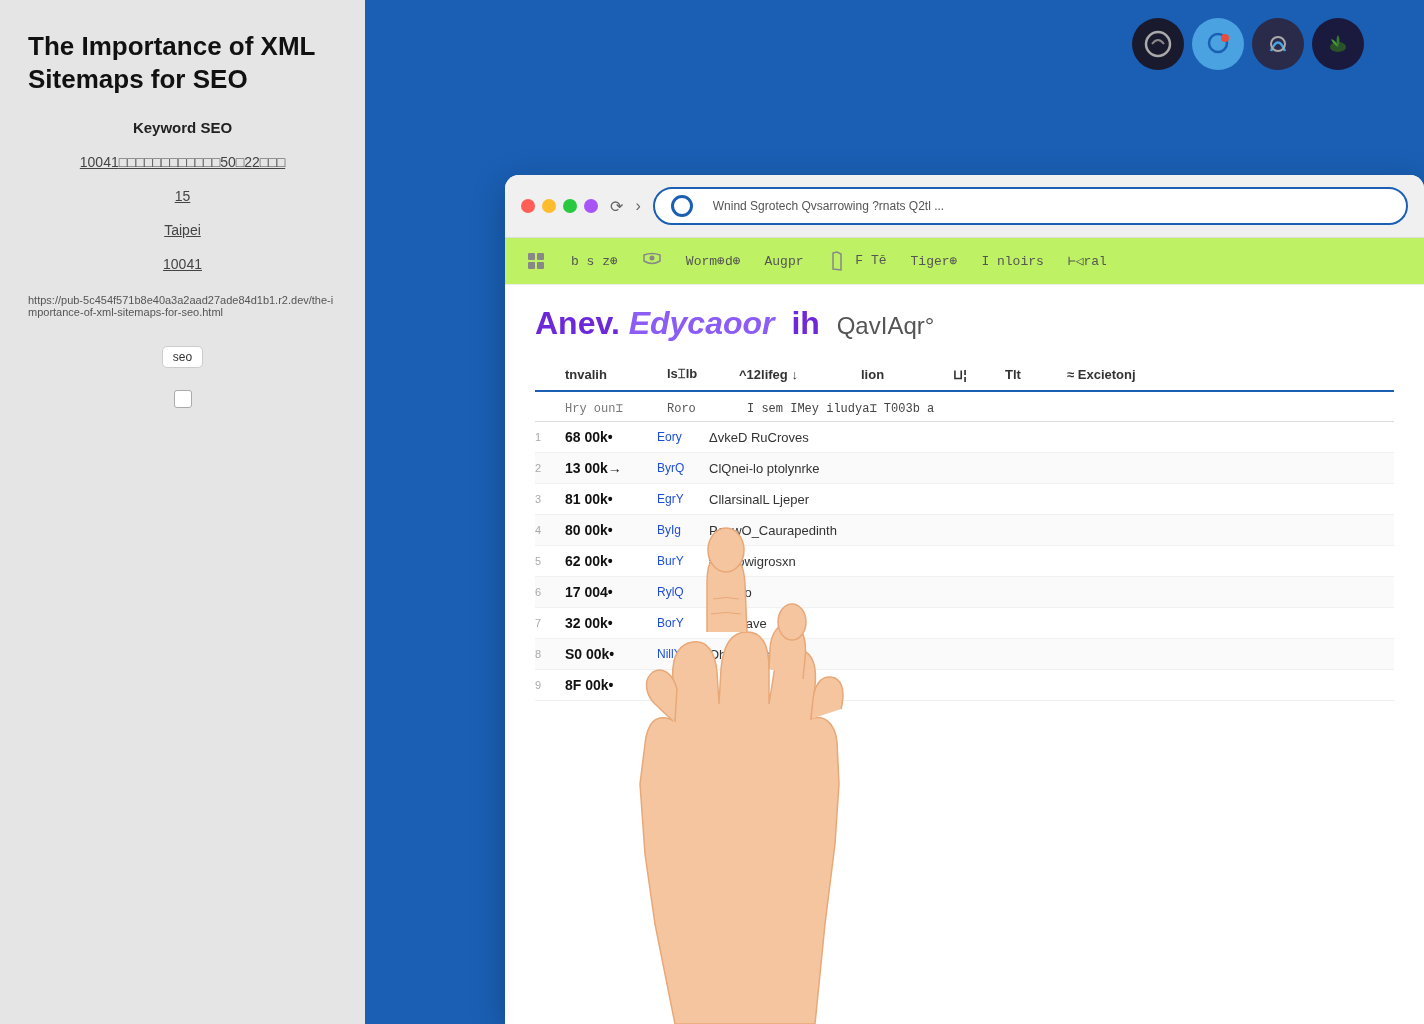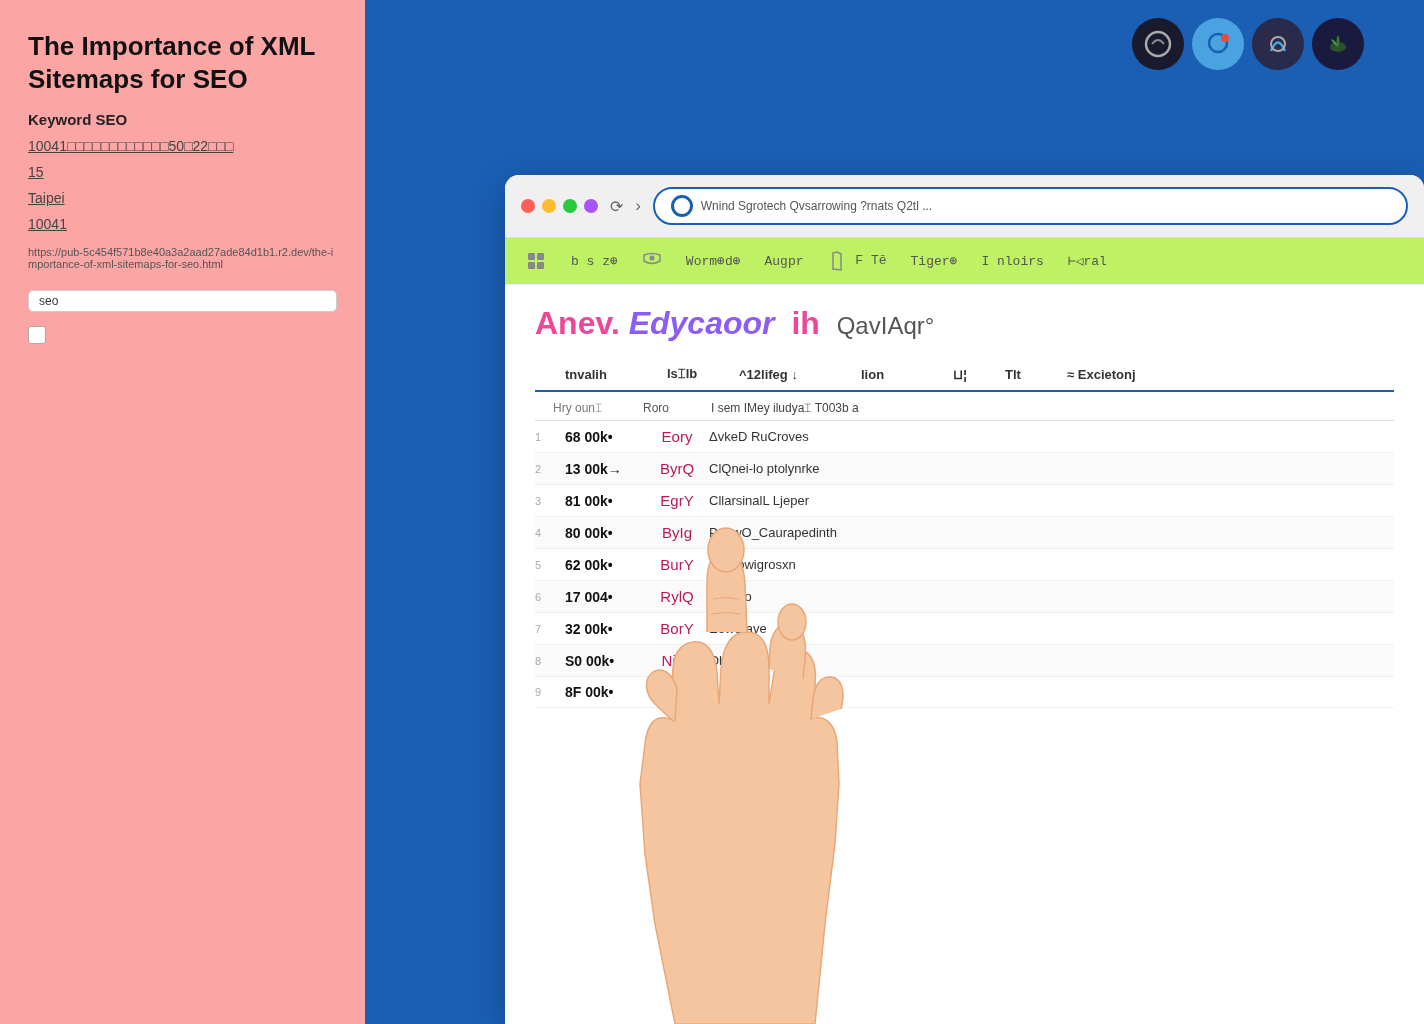--- a/index.html
+++ b/index.html
@@ -9,26 +9,27 @@
       overflow: hidden;
       font-family: -apple-system, BlinkMacSystemFont, 'Segoe UI', sans-serif;
       display: flex;
       flex-direction: row;
     }
 
     
     .left-panel {
       width: 365px;
       min-width: 365px;
-      background: #fca5a5;
+      background: #e5e5e5;
       padding: 30px 28px;
       display: flex;
       flex-direction: column;
-      gap: 10px;
+      gap: 18px;
       position: relative;
+      align-items: center;
     }
     .left-panel .article-title {
       font-size: 26px;
       font-weight: 700;
       color: #111;
       line-height: 1.25;
       margin-bottom: 6px;
     }
     .left-panel .keyword-label {
       font-size: 15px;
@@ -145,21 +146,21 @@
     .address-bar {
       flex: 1;
       background: #fff;
       border: 2px solid #1a5fb4;
       border-radius: 20px;
       padding: 6px 16px;
       font-size: 13px;
       color: #333;
       display: flex;
       align-items: center;
-      gap: 8px;
+      gap: 20px;
     }
     .address-circle {
       width: 22px;
       height: 22px;
       border-radius: 50%;
       border: 3px solid #1a5fb4;
       background: #fff;
       flex-shrink: 0;
     }
     .address-text {
@@ -193,21 +194,21 @@
       padding: 20px 30px;
       overflow: hidden;
     }
     .page-title {
       font-size: 32px;
       font-weight: 700;
       color: #1a1a1a;
       margin-bottom: 16px;
     }
     .page-title span {
-      color: #ec4899;
+      color: #6d28d9;
     }
 
     
     .data-table-header {
       display: flex;
       align-items: center;
       gap: 12px;
       padding: 8px 0;
       border-bottom: 2px solid #1a5fb4;
       margin-bottom: 4px;
@@ -238,23 +239,22 @@
     .col-isem { flex: 1; font-size: 12px; color: #444; margin-left: 8px; }
 
     .stat-number {
       font-size: 14px;
       font-weight: 700;
       color: #111;
       width: 80px;
     }
     .country-code {
       width: 40px;
-      font-size: 15px;
-      color: #be185d;
-      text-align: center;
+      font-size: 12px;
+      color: #1d4ed8;
     }
     .description {
       flex: 1;
       font-size: 13px;
       color: #333;
     }
 
     
     .hand-svg-container {
       position: absolute;
@@ -372,21 +372,21 @@
         <div style="width:18px;flex-shrink:0;"></div>
         <div class="col-invalid">tnvalih</div>
         <div class="col-istb">ls⌶lb</div>
         <div class="col-12lifeg">^12lifeg ↓</div>
         <div class="col-lion">lion</div>
         <div class="col-icon">⊔¦</div>
         <div class="col-tk">Tlt</div>
         <div class="col-excl">≈ Excietonj</div>
       </div>
 
-      <div style="display:flex;align-items:center;gap:0;padding:5px 0;border-bottom:1px solid #ddd;font-size:12px;color:#888;">
+      <div style="display:flex;align-items:center;gap:12px;padding:5px 0;border-bottom:1px solid #ddd;font-size:12px;color:#888;font-family:Liberation Mono, monospace;">
         <div style="width:18px;flex-shrink:0;"></div>
         <div class="col-hry">Hry oun⌶</div>
         <div class="col-roro">Roro</div>
         <div class="col-isem">I sem IMey iludya⌶ T003b a</div>
       </div>
 
       <div id="data-rows-container">
           <div class="data-row">
       <div style="width:18px;flex-shrink:0;color:#aaa;font-size:11px;">1</div>
       <div class="stat-number">68 00k•</div>

